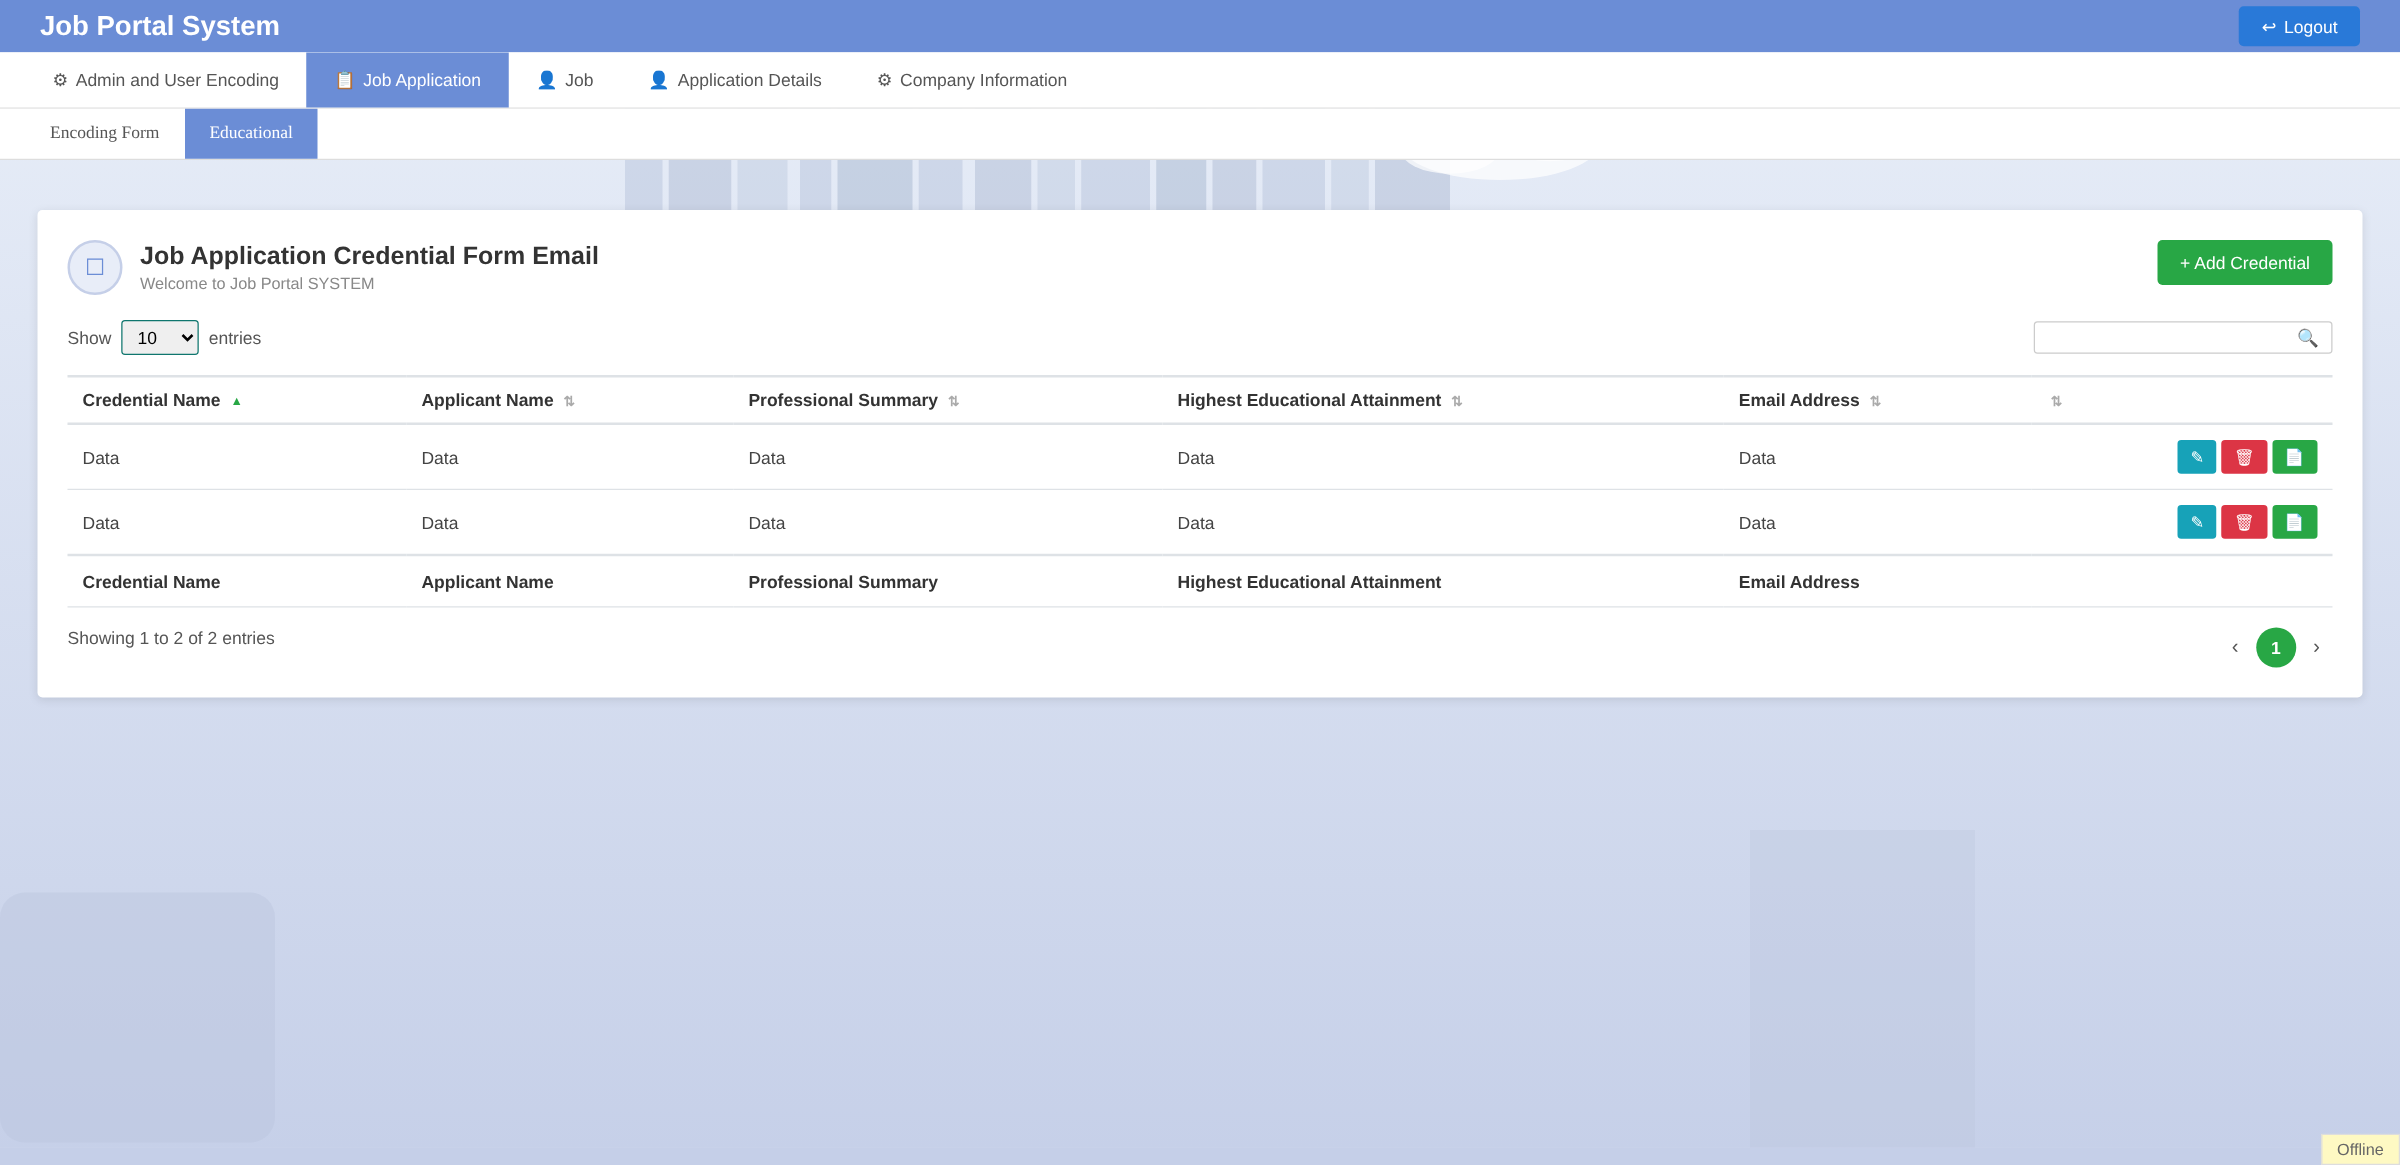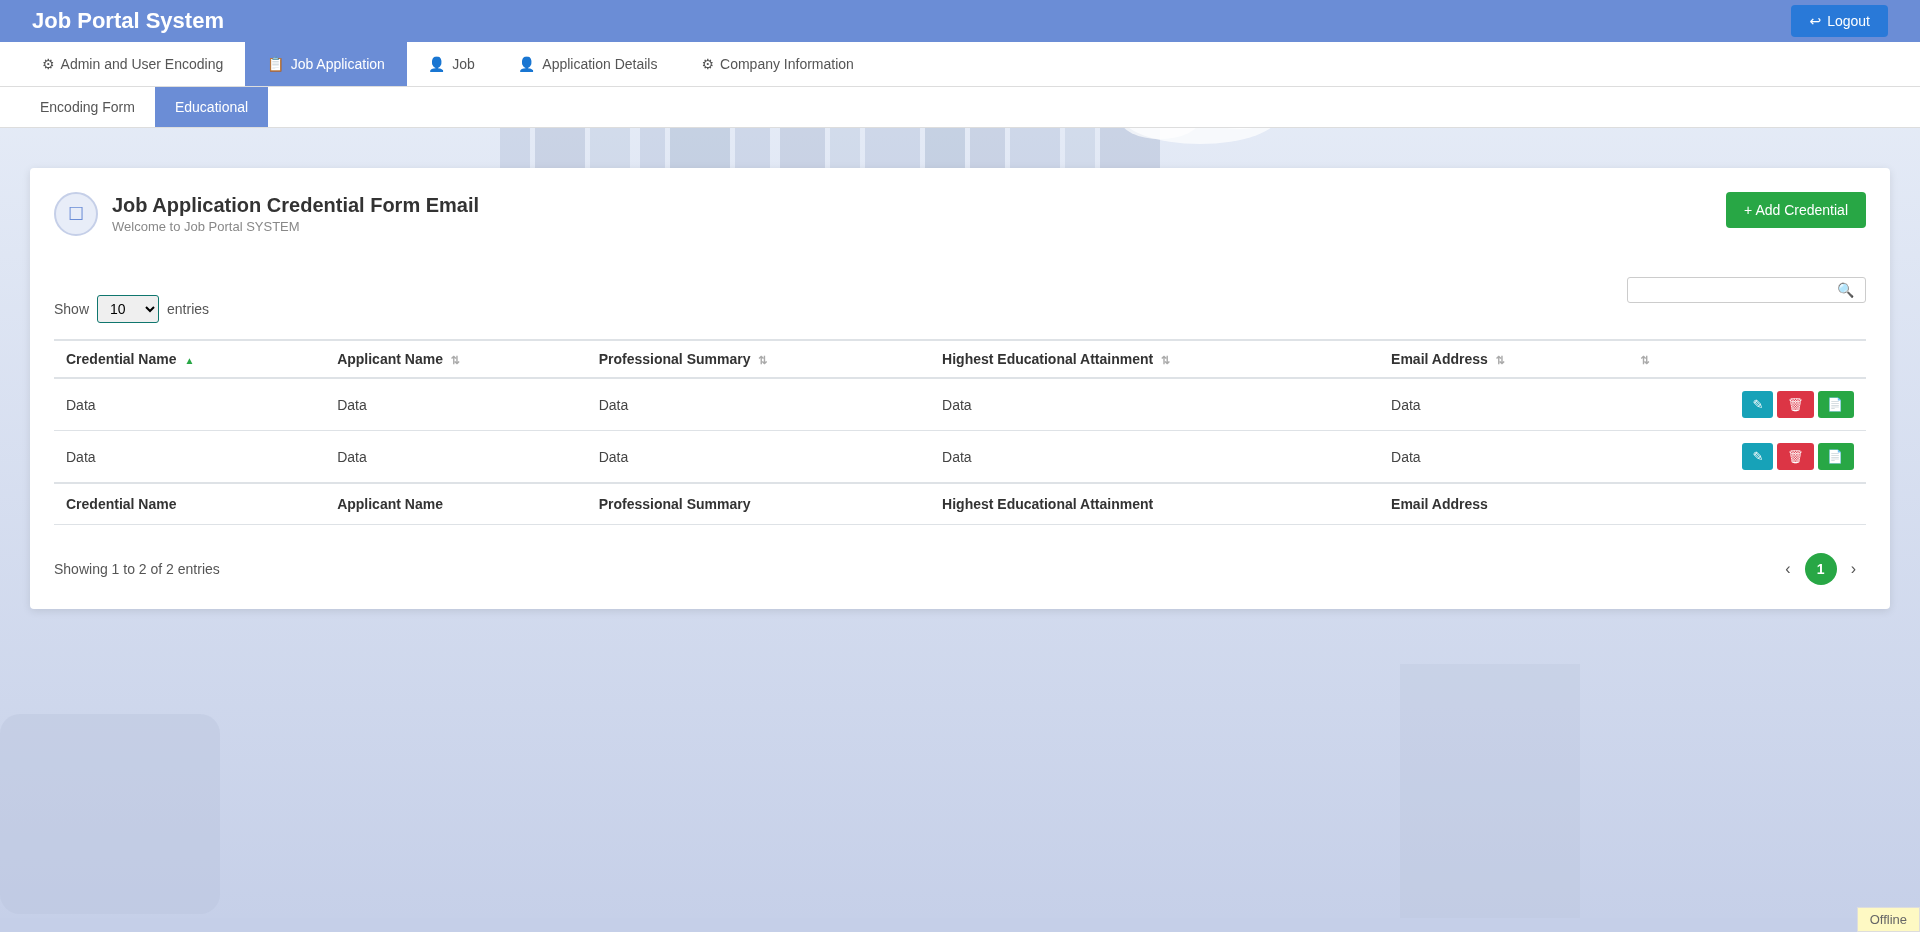--- a/index.html
+++ b/index.html
@@ -82,20 +82,21 @@
       align-items: center;
       border-bottom: 1px solid #ddd;
     }
     .sub-tab {
       padding: 12px 20px;
       cursor: pointer;
       font-size: 14px;
       color: #555;
       border: none;
       background: none;
+      font-family: Liberation Serif, serif;
     }
     .sub-tab.active {
       background: #6b8dd6;
       color: white;
     }
 
     
     .main-content {
       position: relative;
       z-index: 5;
@@ -161,21 +162,20 @@
       align-items: center;
       justify-content: space-between;
       margin-bottom: 16px;
     }
     .show-entries {
       display: flex;
       align-items: center;
       gap: 8px;
       font-size: 14px;
       color: #555;
-      margin-top: 39px;
     }
     .show-entries select {
       border: 1px solid #0f766e;
       border-radius: 3px;
       padding: 4px 8px;
       font-size: 14px;
     }
     .search-box {
       display: flex;
       align-items: center;
@@ -253,23 +253,23 @@
       border: none;
       border-radius: 3px;
       padding: 6px 10px;
       cursor: pointer;
       font-size: 13px;
     }
 
     
     .table-footer {
       display: flex;
-      align-items: center;
+      align-items: flex-start;
       justify-content: space-between;
-      margin-top: 28px;
+      margin-top: 16px;
       font-size: 14px;
       color: #555;
     }
     .pagination {
       display: flex;
       align-items: center;
       gap: 4px;
     }
     .page-btn {
       background: none;

